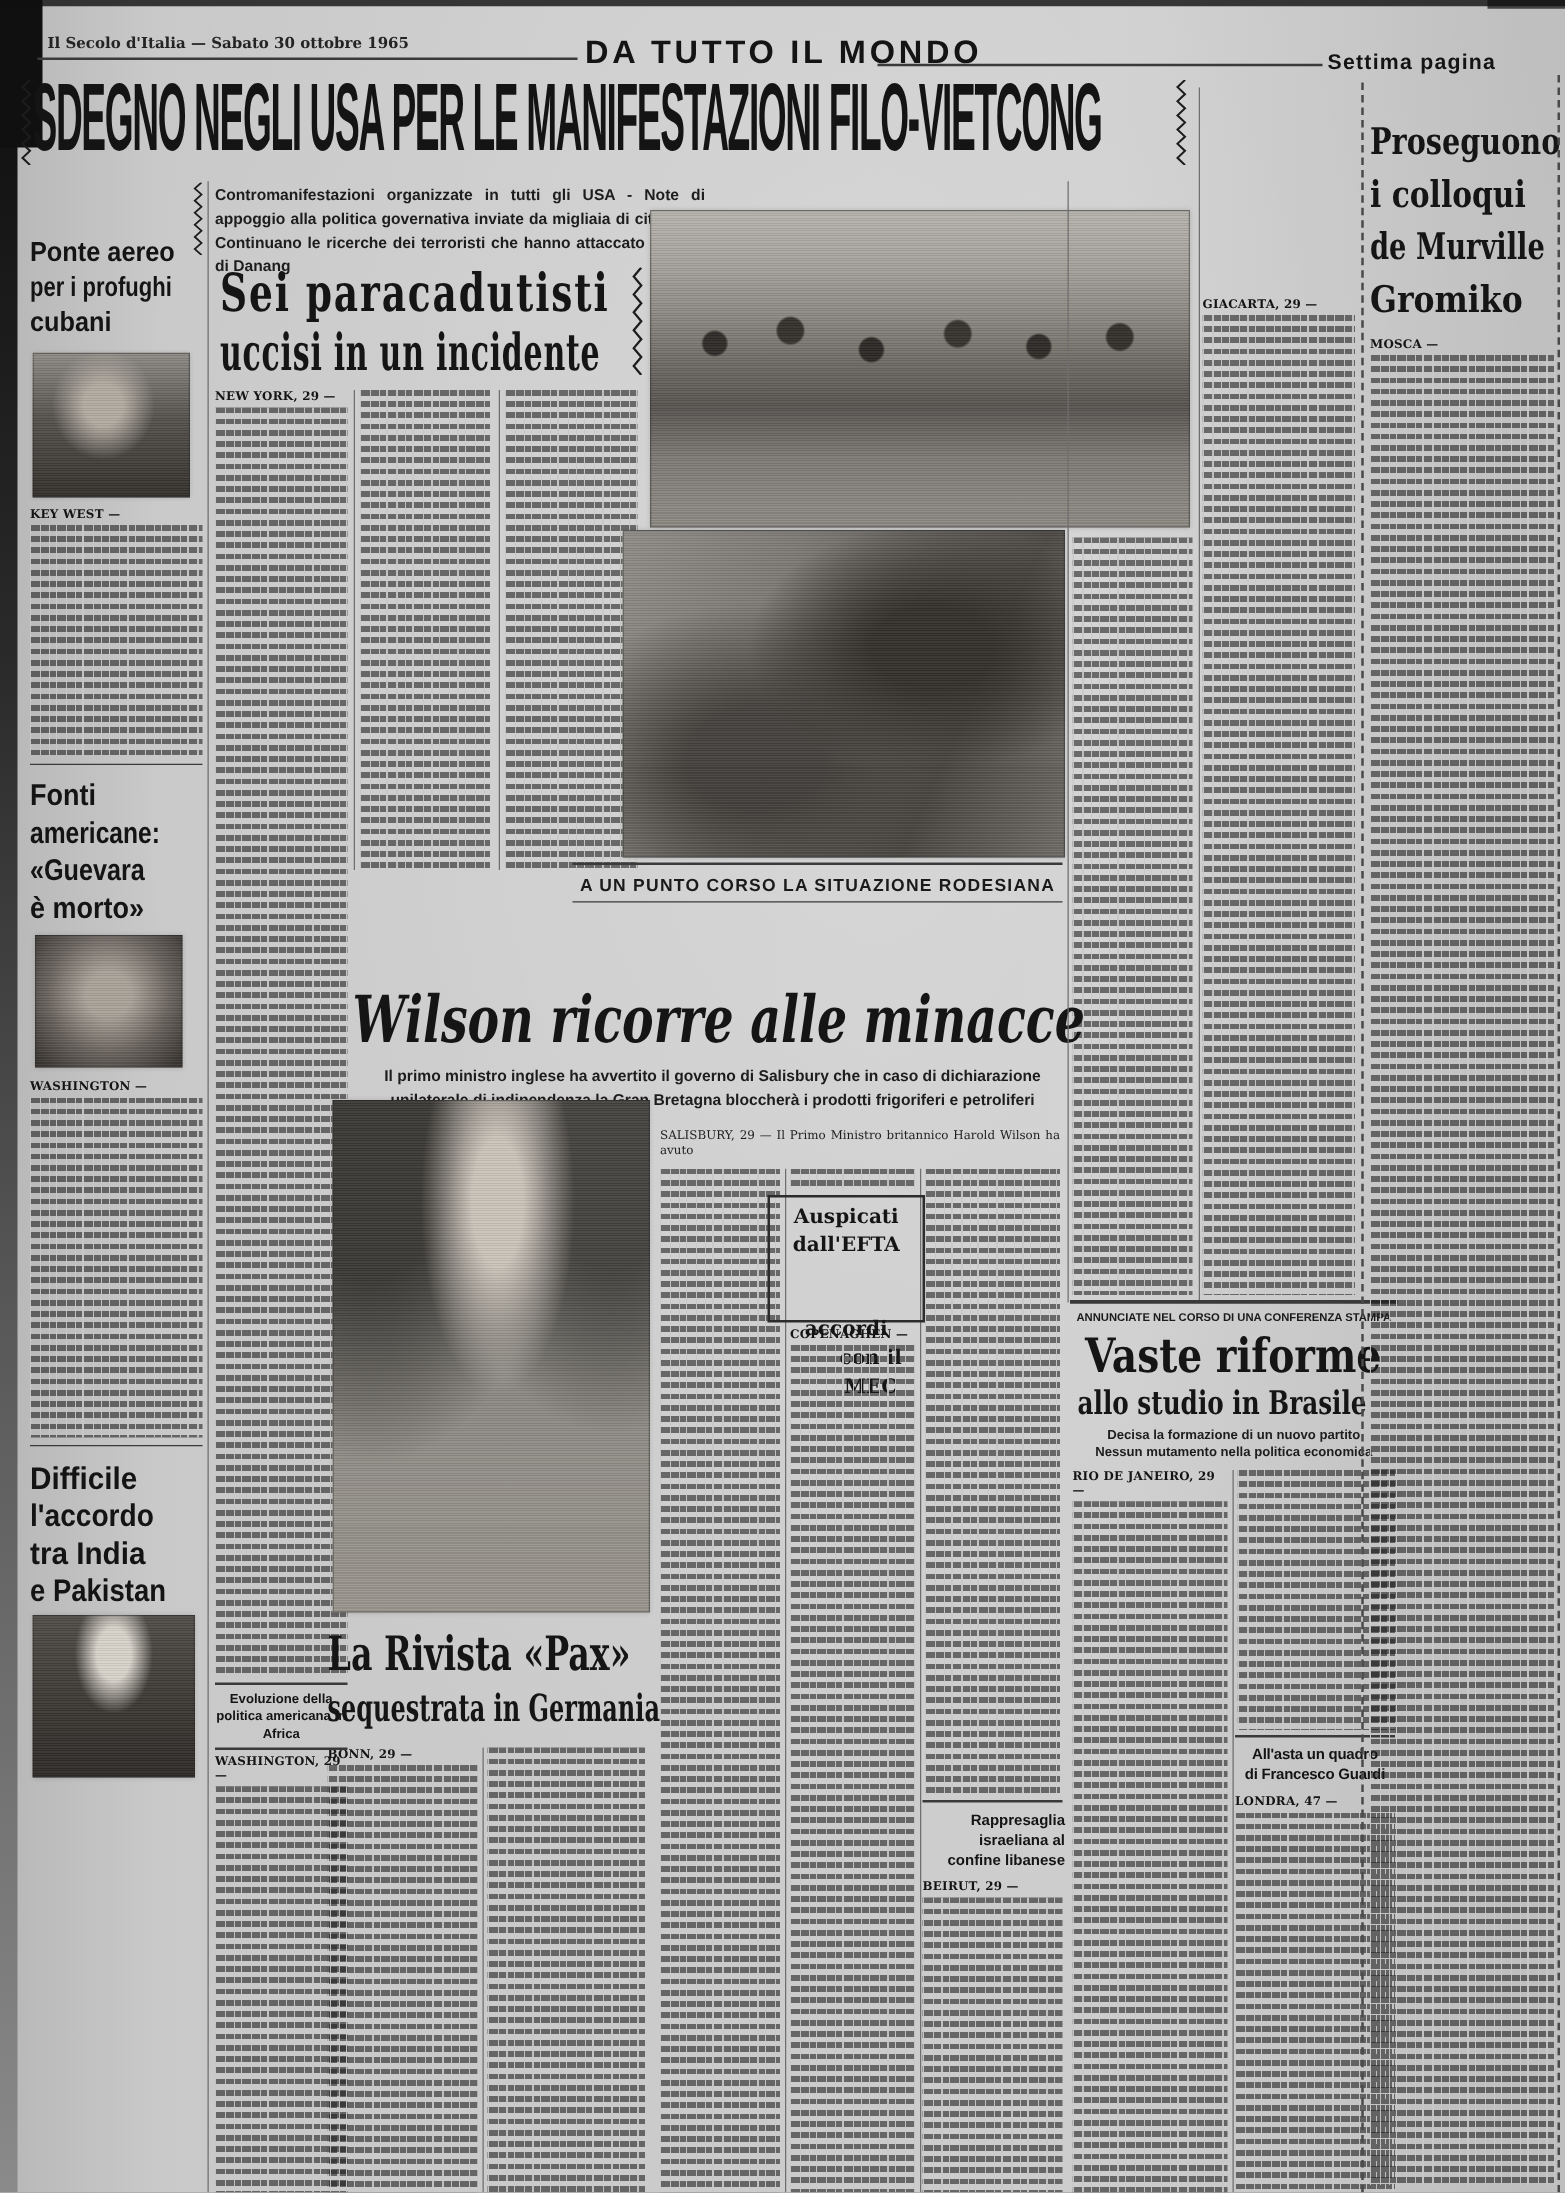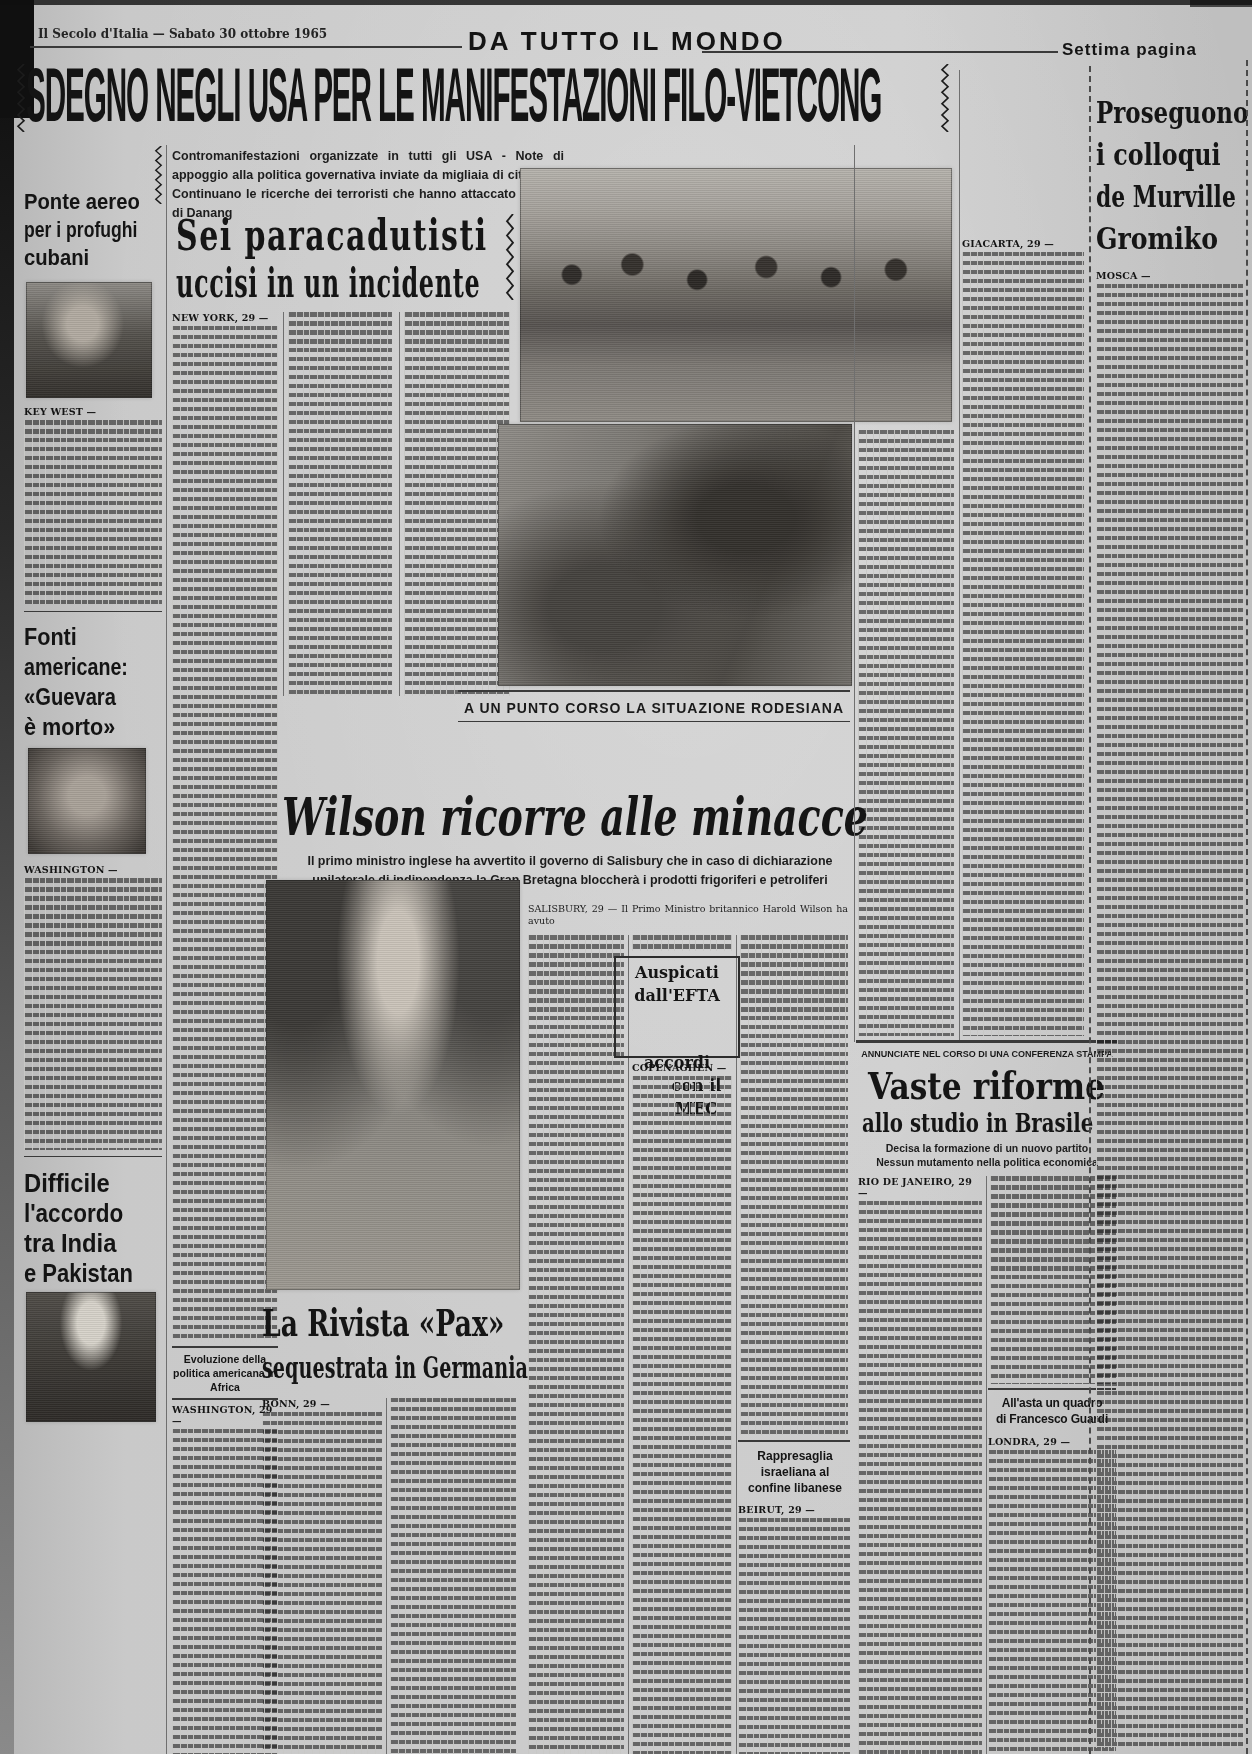--- a/index.html
+++ b/index.html
@@ -137,21 +137,21 @@
 
   <div class="abs hrule" style="left:172px;top:1346px;width:106px;height:2px;"></div>
   <div class="abs hl-sans" style="left:172px;top:1352px;width:106px;height:44px;font-size:10.5px;line-height:14px;text-align:center;">Evoluzione della politica americana in Africa</div>
   <div class="abs hrule" style="left:172px;top:1398px;width:106px;height:2px;"></div>
   <div class="abs col" style="left:172px;top:1404px;width:106px;height:350px;">
     <div class="dl">WASHINGTON, 29 —</div>
     <div class="greek" style="height:calc(100% - 14px);"></div>
   </div>
 
   <div class="abs hrule" style="left:738px;top:1440px;width:112px;height:2px;"></div>
-  <div class="abs hl-sans" style="left:738px;top:1448px;width:114px;height:50px;font-size:12px;line-height:16px;text-align:center;">Rappresaglia israeliana al confine libanese</div>
+  <div class="abs hl-sans" style="left:738px;top:1448px;width:114px;height:50px;font-size:12px;line-height:16px;text-align:right;">Rappresaglia israeliana al confine libanese</div>
   <div class="abs col" style="left:738px;top:1504px;width:112px;height:250px;">
     <div class="dl">BEIRUT, 29 —</div>
     <div class="greek" style="height:calc(100% - 14px);"></div>
   </div>
 
   <div class="abs vrule" style="left:166px;top:145px;height:1609px;"></div>
   <div class="abs" style="left:24px;top:188px;width:140px;">
     <span class="fit hl-sans" style="font-size:22px;line-height:28px;transform:scale(.92,1);">Ponte aereo</span><br>
     <span class="fit hl-sans" style="font-size:22px;line-height:28px;transform:scale(.8,1);">per i profughi</span><br>
     <span class="fit hl-sans" style="font-size:22px;line-height:28px;transform:scale(.92,1);">cubani</span>
@@ -208,21 +208,21 @@
     <div class="dl">RIO DE JANEIRO, 29 —</div>
     <div class="greek" style="height:calc(100% - 14px);"></div>
   </div>
   <div class="abs vrule" style="left:986px;top:1176px;height:578px;"></div>
   <div class="abs greek" style="left:990px;top:1176px;width:126px;height:208px;"></div>
 
   <div class="abs hrule" style="left:988px;top:1388px;width:128px;height:2px;"></div>
   <div class="abs hl-sans" style="left:986px;top:1396px;width:132px;font-size:12px;letter-spacing:-.2px;text-align:center;">All'asta un quadro</div>
   <div class="abs hl-sans" style="left:986px;top:1412px;width:132px;font-size:12px;letter-spacing:-.2px;text-align:center;">di Francesco Guardi</div>
   <div class="abs col" style="left:988px;top:1436px;width:128px;height:318px;">
-    <div class="dl">LONDRA, 29 —</div>
+    <div class="dl">LONDRA, 47 —</div>
     <div class="greek" style="height:calc(100% - 14px);"></div>
   </div>
 
   <div class="abs vdash" style="left:1089px;top:66px;height:1688px;"></div>
   <div class="abs" style="left:1096px;top:92px;width:150px;">
     <span class="fit hl-serif" style="font-size:28px;line-height:42px;transform:scale(.82,1.05);">Proseguono</span><br>
     <span class="fit hl-serif" style="font-size:28px;line-height:42px;transform:scale(.85,1.05);">i colloqui</span><br>
     <span class="fit hl-serif" style="font-size:28px;line-height:42px;transform:scale(.78,1.05);">de Murville</span><br>
     <span class="fit hl-serif" style="font-size:28px;line-height:42px;transform:scale(.9,1.05);">Gromiko</span>
   </div>

